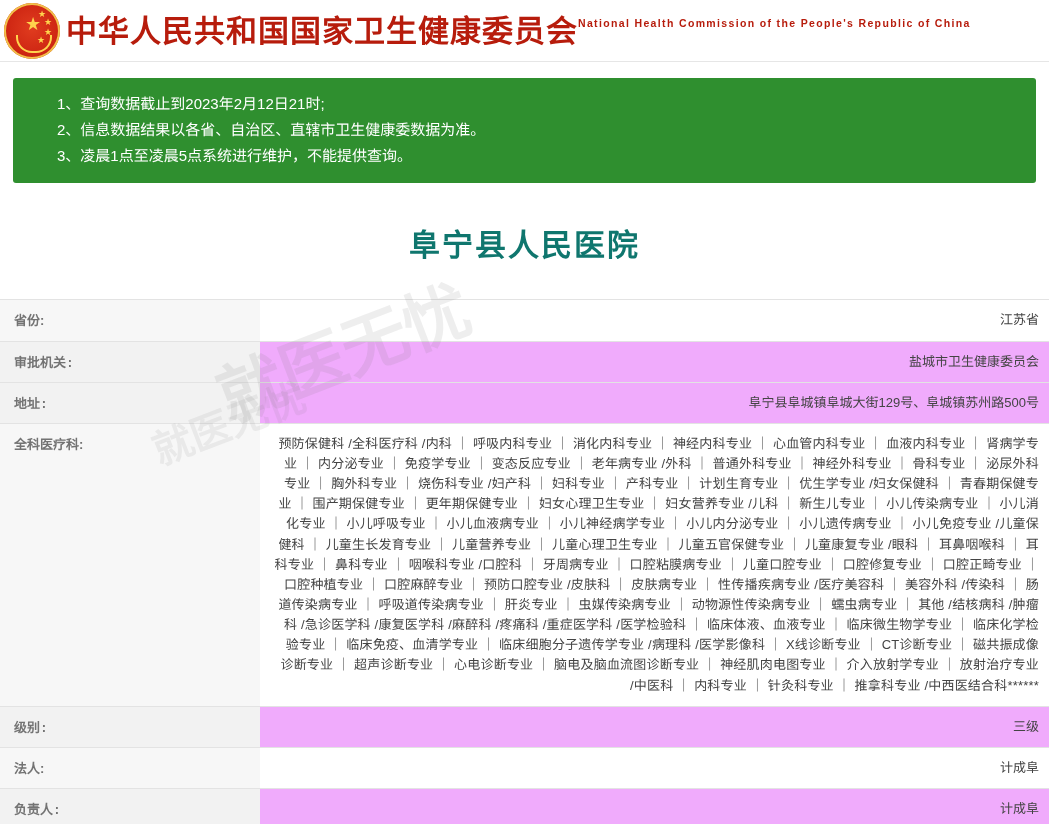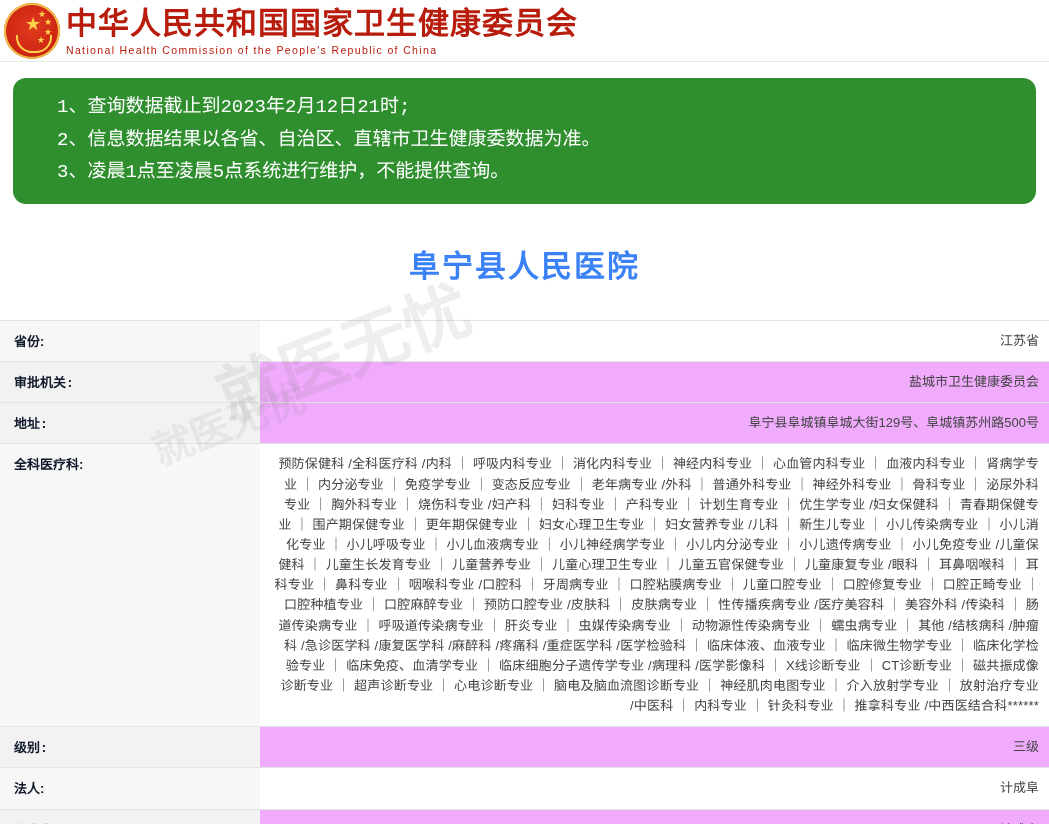--- a/index.html
+++ b/index.html
@@ -52,36 +52,36 @@
     bottom: 6px;
     left: 12px;
     width: 32px;
     height: 16px;
     border: 2px solid #ffd44d;
     border-top: none;
     border-radius: 0 0 16px 16px;
   }
   .title-block {
     display: flex;
-    flex-direction: column;
+    flex-direction: row;
     justify-content: flex-start;
   }
   .title-cn {
     font-family: "DejaVu Sans", "Liberation Sans", sans-serif;
     font-size: 31px;
     font-weight: bold;
     color: #b71c0c;
     letter-spacing: 1px;
     line-height: 1.1;
     white-space: nowrap;
   }
   .title-en {
     font-family: "Liberation Sans", sans-serif;
     font-size: 10.5px;
-    font-weight: normal;
+    font-weight: bold;
     color: #b71c0c;
     letter-spacing: 1.35px;
     margin-top: 3px;
     white-space: nowrap;
   }
   .header-divider {
     position: absolute;
     left: 0;
     right: 0;
     bottom: 0;
@@ -90,36 +90,35 @@
   }
 
   
   .notice-wrap {
     padding: 16px 13px 0 13px;
     box-sizing: border-box;
   }
   .notice {
     background: #2f8f2f;
     color: #ffffff;
-    border-radius: 13px;
+    border-radius: 3px;
     padding: 13px 16px 15px 44px;
-    font-size: 19px;
+    font-size: 15px;
     line-height: 1.72;
     box-sizing: border-box;
-    font-family: Liberation Mono, monospace;
   }
   .notice div { white-space: nowrap; }
 
   
   .hospital-name {
     text-align: center;
     font-family: Liberation Mono, monospace;
     font-size: 31px;
     font-weight: bold;
-    color: #3b82f6;
+    color: #0f766e;
     letter-spacing: 2px;
     padding: 37px 0 34px 0;
   }
 
   
   table.info {
     width: 100%;
     border-collapse: collapse;
     table-layout: fixed;
     font-size: 13px;
@@ -129,21 +128,21 @@
     border-bottom: 1px solid #e3e3e3;
   }
   table.info td {
     padding: 10px 10px 10px 14px;
     vertical-align: top;
     box-sizing: border-box;
   }
   td.label {
     width: 260px;
     font-weight: bold;
-    color: #0f172a;
+    color: #737373;
     background: #f7f7f7;
     white-space: nowrap;
   }
   td.value {
     color: #444444;
     line-height: 1.55;
     word-break: break-all;
     text-align: right;
   }
   tr.alt td.label { background: #f2f2f2; font-family: Liberation Mono, monospace; }

